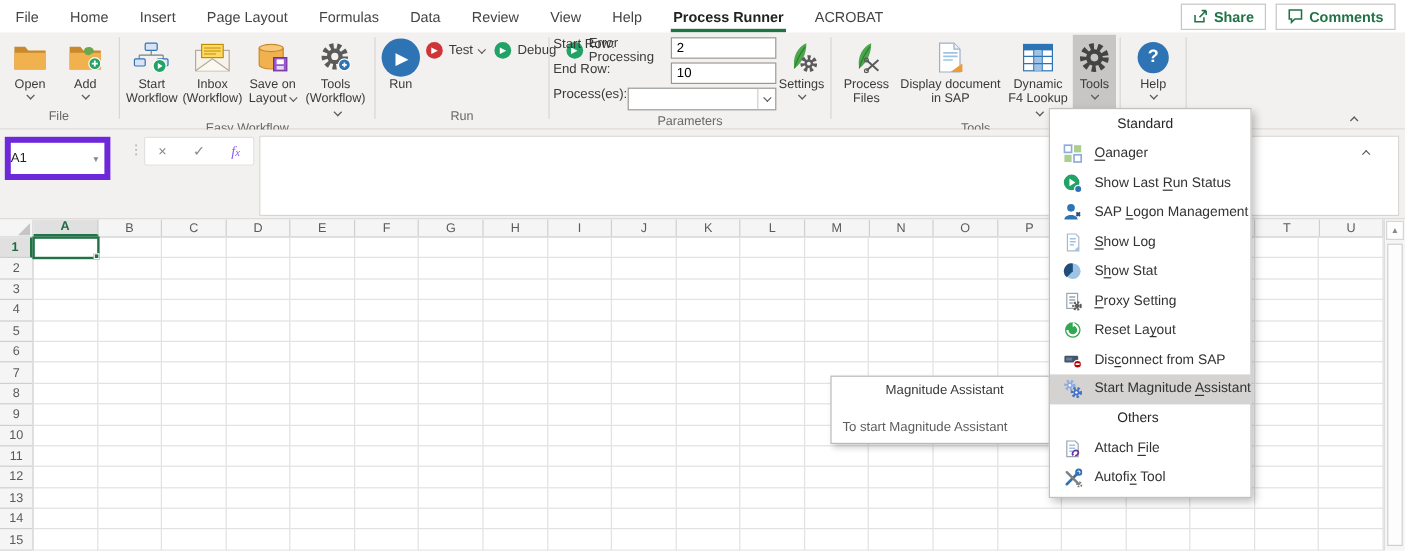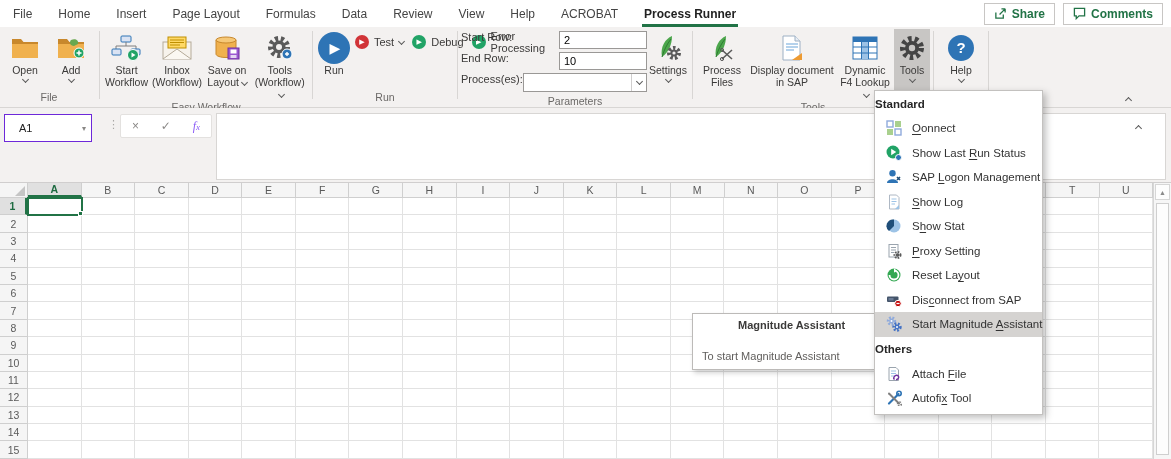--- a/index.html
+++ b/index.html
@@ -33,21 +33,21 @@
   .prow { display:flex; align-items:flex-start; height:21px; font-size:11px; color:#3b3a39; }
   .prow label { flex:1; }
   .tinput { width:88px; height:18px; border:1px solid #9a9896; background:#fff; font-size:11px; padding:0 4px; font-family:inherit; }
   .combo { width:126px; height:19px; border:1px solid #9a9896; background:#fff; display:flex; align-items:center; justify-content:flex-end; }
   .combo .cbtn { width:15px; height:100%; border-left:1px solid #d0cece; display:flex; align-items:center; justify-content:center; }
   .collapse-ribbon { position:absolute; right:40px; bottom:4px; }
   .runbtn { width:32px; height:32px; border-radius:50%; background:#2e74b5; color:#fff; display:flex; align-items:center; justify-content:center; font-size:14px; padding-left:2px; }
 
   
   .fbar { position:absolute; left:0; top:108px; width:1171px; height:75px; background:#f3f1f0; border-bottom:1px solid #d0cece; }
-  .namebox { position:absolute; left:4px; top:6px; width:88px; height:28px; background:#fff; border:1px solid #6d28d9; display:flex; align-items:center; font-size:11px; padding-left:14px; color:#222; }
+  .namebox { position:absolute; left:4px; top:6px; width:88px; height:36px; background:#fff; border:5px solid #6d28d9; display:flex; align-items:center; font-size:11px; padding-left:0; color:#222; }
   .namebox .nbarrow { margin-left:auto; color:#8a8886; font-size:8px; padding-right:5px; }
   .nbdots { position:absolute; left:108px; top:10px; color:#a9a7a5; font-size:11px; }
   .fbtns { position:absolute; left:120px; top:6px; width:92px; height:24px; background:#fff; border:1px solid #e3e1df; border-radius:2px; display:flex; align-items:center; justify-content:space-around; color:#8a8886; font-size:12px; }
   .fbtns .fx { font-style:italic; font-family:"Liberation Serif","DejaVu Serif",serif; color:#8b5cf6; }
   .finput { position:absolute; left:216px; top:5px; width:950px; height:67px; background:#fff; border:1px solid #d8d6d4; }
   .fcollapse { position:absolute; right:30px; top:14px; }
 
   
   .gridwrap { position:absolute; left:0; top:183px; width:1171px; height:276px; background:#fff; }
   .corner { position:absolute; left:0; top:0; width:28px; height:15px; background:#f5f5f5; border-right:1px solid #cfcfcf; border-bottom:1px solid #cfcfcf; overflow:hidden; }
@@ -61,50 +61,50 @@
   .cells { position:absolute; left:28px; top:15px; right:18px; bottom:0; display:grid; grid-template-columns:repeat(21,1fr); grid-auto-rows:17.4px; }
   .cell { border-right:1px solid #e2e2e2; border-bottom:1px solid #e2e2e2; position:relative; }
   .cell.selected { outline:2px solid #217346; outline-offset:-1px; z-index:2; }
   .cell.selected .handle { position:absolute; right:-2px; bottom:-2px; width:5px; height:5px; background:#217346; border:1px solid #fff; }
   .vscroll { position:absolute; right:0; top:0; width:18px; bottom:0; background:#f6f6f6; border-left:1px solid #d6d6d6; }
   .sarrow { height:16px; display:flex; align-items:center; justify-content:center; font-size:7px; color:#8a8a8a; border:1px solid #d6d6d6; background:#fdfdfd; margin:1px; }
   .sthumb { position:absolute; left:2px; right:2px; top:20px; bottom:4px; background:#fdfdfd; border:1px solid #cfcfcf; }
 
   
   .menu { position:absolute; left:874px; top:90px; width:169px; background:#fff; border:1px solid #c3c1bf; box-shadow:3px 3px 7px rgba(0,0,0,.25); z-index:60; padding-bottom:3px; }
-  .mhead { height:25px; display:flex; align-items:center; padding-left:0; font-size:11.5px; font-weight:700; color:#262626; }
+  .mhead { height:25px; display:flex; align-items:center; padding-left:10px; font-size:11.5px; font-weight:400; color:#262626;margin-left:46px; }
   .mitem { height:24.5px; display:flex; align-items:center; padding-left:11px; font-size:11.5px; color:#333; cursor:default; }
   .mitem.hl { background:#d5d3d1; }
   .micon { width:16px; height:16px; flex:none; margin-right:10px; display:flex; align-items:center; justify-content:center; }
   .akey { text-decoration:underline; text-underline-offset:1.5px; }
   .mtext { white-space:nowrap; }
 
   
   .tooltip { position:absolute; left:692px; top:313px; width:183px; background:#fff; border:1px solid #bcbab8; box-shadow:2px 3px 5px rgba(0,0,0,.18); z-index:55; padding:5px 9px 7px 9px; }
-  .tt-title { font-size:11px; font-weight:700; color:#3b3a39; margin-bottom:4px;padding-left:36px; }
+  .tt-title { font-size:11px; font-weight:400; color:#3b3a39; margin-bottom:4px;padding-left:36px; }
   .tt-desc { font-size:11px; color:#605e5c;margin-top:19px; }
 
   svg { display:block; }
 </style>
 </head>
 <body>
 
 <div class="tabbar">
   <div class="tabs">
     <div class="tab">File</div>
     <div class="tab">Home</div>
     <div class="tab">Insert</div>
     <div class="tab">Page Layout</div>
     <div class="tab">Formulas</div>
     <div class="tab">Data</div>
     <div class="tab">Review</div>
     <div class="tab">View</div>
     <div class="tab">Help</div>
+    <div class="tab active">Process Runner</div>
     <div class="tab">ACROBAT</div>
-    <div class="tab active">Process Runner</div>
   </div>
   <div class="tab-actions">
     <div class="pill">
       <span>
           <svg width="13" height="13" viewBox="0 0 14 14">
             <path d="M2 6 v6 h8 v-4" fill="none" stroke="#217346" stroke-width="1.4"></path>
             <path d="M6 8 L12 2 M12 2 h-4 M12 2 v4" fill="none" stroke="#217346" stroke-width="1.4"></path>
           </svg>
         </span>
       <span>Share</span>
@@ -732,21 +732,21 @@
 
   <div class="mitem">
     <span class="micon">
         <svg width="16" height="16" viewBox="0 0 16 16">
           <rect x="1" y="1" width="6" height="6" fill="none" stroke="#8faadc" stroke-width="1.4"></rect>
           <rect x="9" y="1" width="6" height="6" fill="#a9d08e"></rect>
           <rect x="1" y="9" width="6" height="6" fill="#a9d08e"></rect>
           <rect x="9" y="9" width="6" height="6" fill="none" stroke="#8faadc" stroke-width="1.4"></rect>
         </svg>
       </span>
-    <span class="mtext"><span></span><span class="akey">O</span><span>onnect</span></span>
+    <span class="mtext"><span></span><span class="akey">O</span><span>anager</span></span>
   </div>
 
   <div class="mitem">
     <span class="micon">
         <svg width="16" height="16" viewBox="0 0 16 16">
           <circle cx="7" cy="7" r="6.5" fill="#21a366"></circle>
           <path d="M5.2 3.8 l5 3.2 -5 3.2 z" fill="#fff"></path>
           <circle cx="12.5" cy="12.5" r="3" fill="#2e74b5" stroke="#fff"></circle>
         </svg>
       </span>

